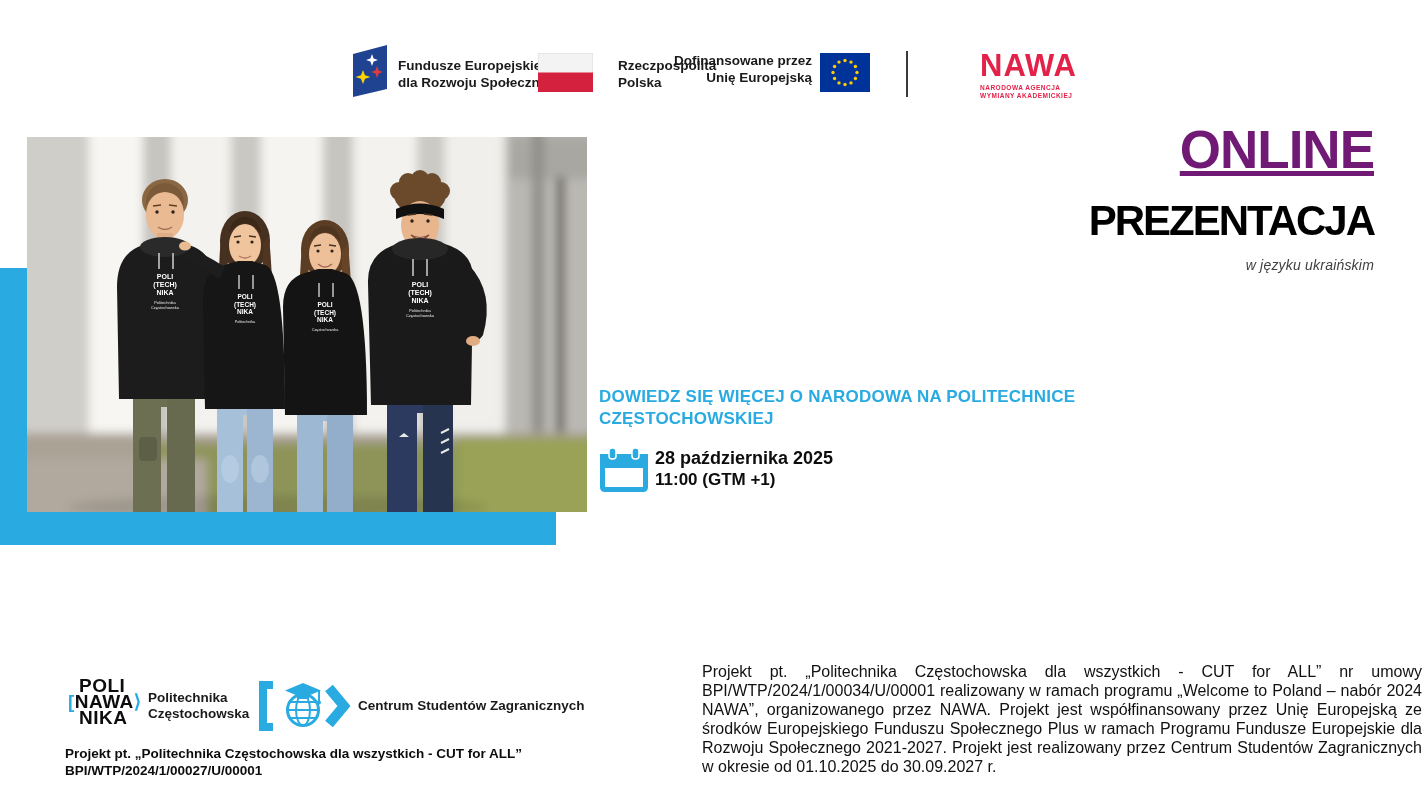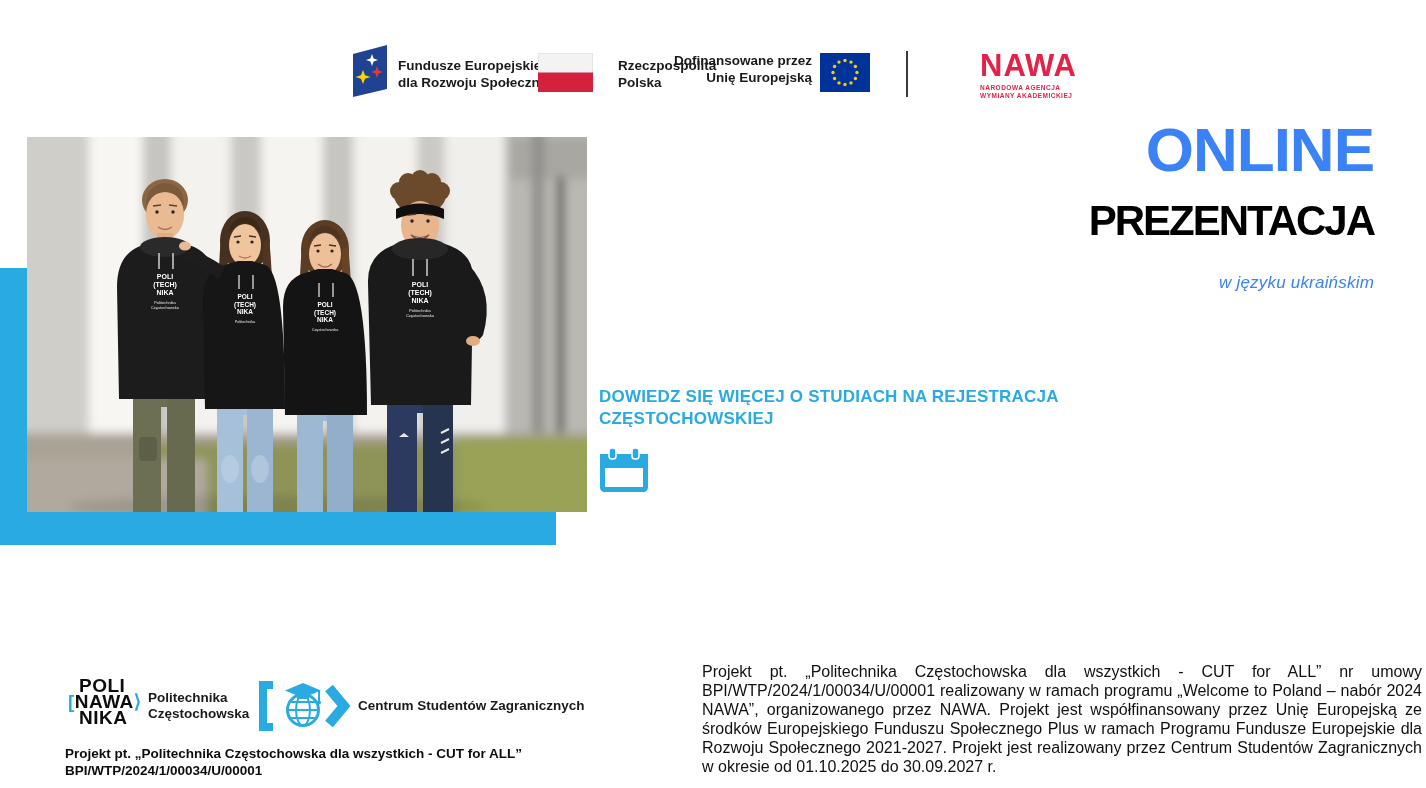--- a/index.html
+++ b/index.html
@@ -15,23 +15,23 @@
 
   
   .logo-text{font-weight:700;color:#1a1a1a;font-size:13.5px;line-height:17px;}
   .logo-text.right{text-align:right;}
   .divider{width:2px;height:46px;background:#3a3a3a;}
   .nawa-word{font-weight:800;font-size:31px;line-height:30px;color:#E32249;letter-spacing:1px;transform:scaleY(1.04);transform-origin:top left;}
   .nawa-sub{font-size:6.5px;line-height:8px;color:#E32249;letter-spacing:.5px;margin-top:4px;font-weight:700;}
 
   
   .hero{right:52px;top:120px;text-align:right;}
-  .hero-line1{color:#3b82f6;font-weight:700;font-size:62px;line-height:60px;letter-spacing:-1px;}
+  .hero-line1{color:#701a75;font-weight:700;font-size:53px;line-height:60px;letter-spacing:-1px;text-decoration:underline;}
   .hero-line2{color:#000;font-weight:700;font-size:42px;line-height:64px;letter-spacing:-2px;margin-top:9px;}
-  .hero-sub{color:#3b82f6;font-style:italic;font-size:17px;line-height:24px;margin-top:18px;letter-spacing:.2px;}
+  .hero-sub{color:#404040;font-style:italic;font-size:14px;line-height:24px;letter-spacing:.2px;}
 
   
   .event-heading{left:599px;top:386px;color:#29ABE2;font-weight:700;font-size:17px;line-height:22px;letter-spacing:.2px;}
   .date-block{left:655px;top:447px;color:#0d0d0d;font-weight:700;}
   .date-line{font-size:18px;line-height:22px;}
   .time-line{font-size:17px;line-height:22px;}
   .registration{left:607px;top:524px;color:#0d0d0d;font-weight:700;font-size:18px;letter-spacing:.3px;}
 
   
   .bar-left{left:0;top:268px;width:27px;height:277px;background:#29ABE2;}
@@ -252,31 +252,35 @@
     </svg>
   </div>
 
   <div class="abs hero">
     <div class="hero-line1">ONLINE</div>
     <div class="hero-line2">PREZENTACJA</div>
     <div class="hero-sub">w języku ukraińskim</div>
   </div>
 
   <div class="abs event-heading">
-    <div>DOWIEDZ SIĘ WIĘCEJ O STUDIACH NA REJESTRACJA</div>
+    <div>DOWIEDZ SIĘ WIĘCEJ O NARODOWA NA POLITECHNICE</div>
     <div>CZĘSTOCHOWSKIEJ</div>
   </div>
 
   <div class="abs" style="left:600px;top:448px;">
     <svg width="48" height="44" viewBox="0 0 48 44">
       <rect x="2.5" y="8.5" width="43" height="33" rx="2" fill="#ffffff" stroke="#29ABE2" stroke-width="5"></rect>
       <rect x="0" y="6" width="48" height="14" fill="#29ABE2"></rect>
       <rect x="9" y="0" width="7" height="11" rx="3" fill="#29ABE2" stroke="#ffffff" stroke-width="1.5"></rect>
       <rect x="32" y="0" width="7" height="11" rx="3" fill="#29ABE2" stroke="#ffffff" stroke-width="1.5"></rect>
     </svg>
+  </div>
+  <div class="abs date-block">
+    <div class="date-line">28 października 2025</div>
+    <div class="time-line">11:00 (GTM +1)</div>
   </div>
 
 
   <div class="abs cut-logo">
     <div class="ind">POLI</div>
     <div><span class="blue">[</span><span>NAWA</span><span class="blue">⟩</span></div>
     <div class="ind">NIKA</div>
   </div>
   <div class="abs cut-name">
     <div>Politechnika</div>
@@ -293,18 +297,18 @@
       <rect x="40" y="13" width="12" height="5" fill="#29ABE2"></rect>
       <path d="M62,10 V20" stroke="#29ABE2" stroke-width="2"></path>
         <circle cx="62" cy="21.5" r="2" fill="#29ABE2"></circle>
       <path d="M72,7 L87,25 L72,43" fill="none" stroke="#29ABE2" stroke-width="10"></path>
     </svg>
   </div>
   <div class="abs csz-name">Centrum Studentów Zagranicznych</div>
 
   <div class="abs project-lines">
     <div>Projekt pt. „Politechnika Częstochowska dla wszystkich - CUT for ALL”</div>
-    <div>BPI/WTP/2024/1/00034/U/00001</div>
+    <div>BPI/WTP/2024/1/00027/U/00001</div>
   </div>
 
   <div class="abs description">Projekt pt. „Politechnika Częstochowska dla wszystkich - CUT for ALL” nr umowy BPI/WTP/2024/1/00034/U/00001 realizowany w ramach programu „Welcome to Poland – nabór 2024 NAWA”, organizowanego przez NAWA. Projekt jest współfinansowany przez Unię Europejską ze środków Europejskiego Funduszu Społecznego Plus w ramach Programu Fundusze Europejskie dla Rozwoju Społecznego 2021-2027. Projekt jest realizowany przez Centrum Studentów Zagranicznych w okresie od 01.10.2025 do 30.09.2027 r.</div>
 
 </div>
 
 </body></html>

